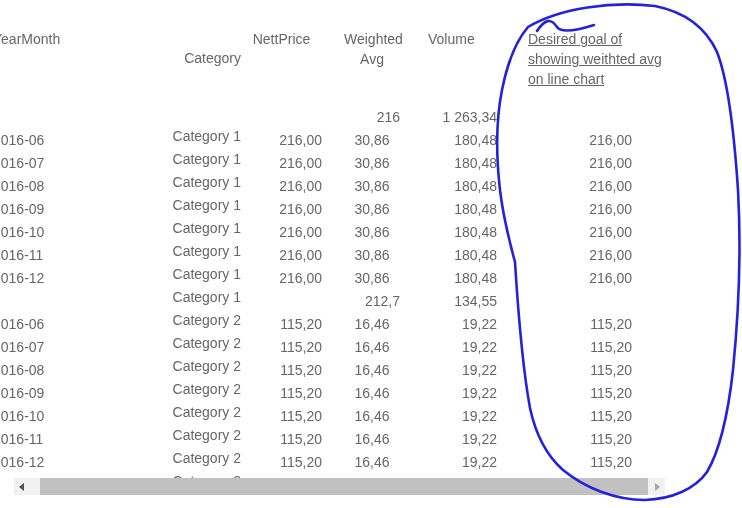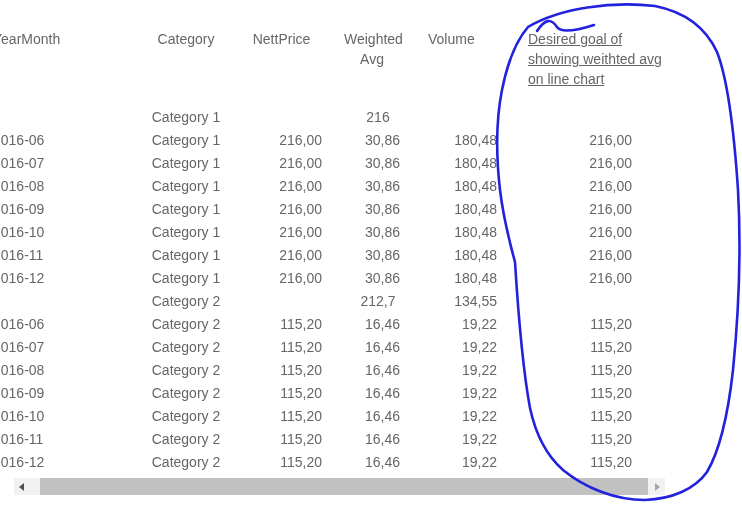--- a/index.html
+++ b/index.html
@@ -11,30 +11,30 @@
   .table-wrap{position:absolute;left:-7px;top:0;width:674px;}
   .grid-row{
     display:grid;
     grid-template-columns:138px 110px 103px 56px 97px 170px;
     align-items:start;
   }
   .header-row{height:106px;padding-top:29px;line-height:20px;box-sizing:border-box;}
   .data-row{height:23px;line-height:23px;}
   .cell{white-space:nowrap;overflow:visible;}
   .h-ym,.c-ym{text-align:left;}
-  .h-cat,.c-cat{text-align:center;}
+  .h-cat,.c-cat{text-align:right;margin-top:19px;}
   .h-nett{text-align:center;padding-right:22px;}
   .c-nett{text-align:right;padding-right:22px;}
   .h-wavg{text-align:center;white-space:normal;}
-  .c-wavg{text-align:right;}
+  .c-wavg{text-align:center;}
   .h-vol{text-align:left;padding-left:28px;box-sizing:border-box;}
   .c-vol{text-align:right;}
   .h-goal{text-align:left;padding-left:31px;box-sizing:border-box;white-space:normal;text-decoration:underline;}
   .c-goal{text-align:right;padding-right:35px;box-sizing:border-box;}
-  .data-row.subtotal .c-wavg{text-align:center;margin-left:12px;}
+  .data-row.subtotal .c-wavg{text-align:right;margin-left:12px;}
 
   .hscroll{
     position:absolute;left:14px;top:478px;width:651px;height:17px;
     background:#f1f1f1;
   }
   .sb-btn{position:absolute;top:0;width:17px;height:17px;background:#f1f1f1;}
   .sb-btn.left{left:0;}
   .sb-btn.right{right:0;}
   .sb-arrow{position:absolute;top:4.5px;width:0;height:0;border-top:4px solid transparent;border-bottom:4px solid transparent;}
   .sb-arrow.left{left:5px;border-right:5px solid #505050;}
@@ -54,20 +54,21 @@
     <div class="cell h-wavg">Weighted Avg</div>
     <div class="cell h-vol">Volume</div>
     <div class="cell h-goal">Desired goal of showing weithted avg on line chart</div>
   </div>
   <div>
       <div class="grid-row data-row subtotal">
         <div class="cell c-ym"></div>
         <div class="cell c-cat">Category 1</div>
         <div class="cell c-nett"></div>
         <div class="cell c-wavg">216</div>
+        <div class="cell c-vol">1 263,34</div>
         <div class="cell c-goal"></div>
       </div>
       <div class="grid-row data-row">
         <div class="cell c-ym">2016-06</div>
         <div class="cell c-cat">Category 1</div>
         <div class="cell c-nett">216,00</div>
         <div class="cell c-wavg">30,86</div>
         <div class="cell c-vol">180,48</div>
         <div class="cell c-goal">216,00</div>
       </div>

